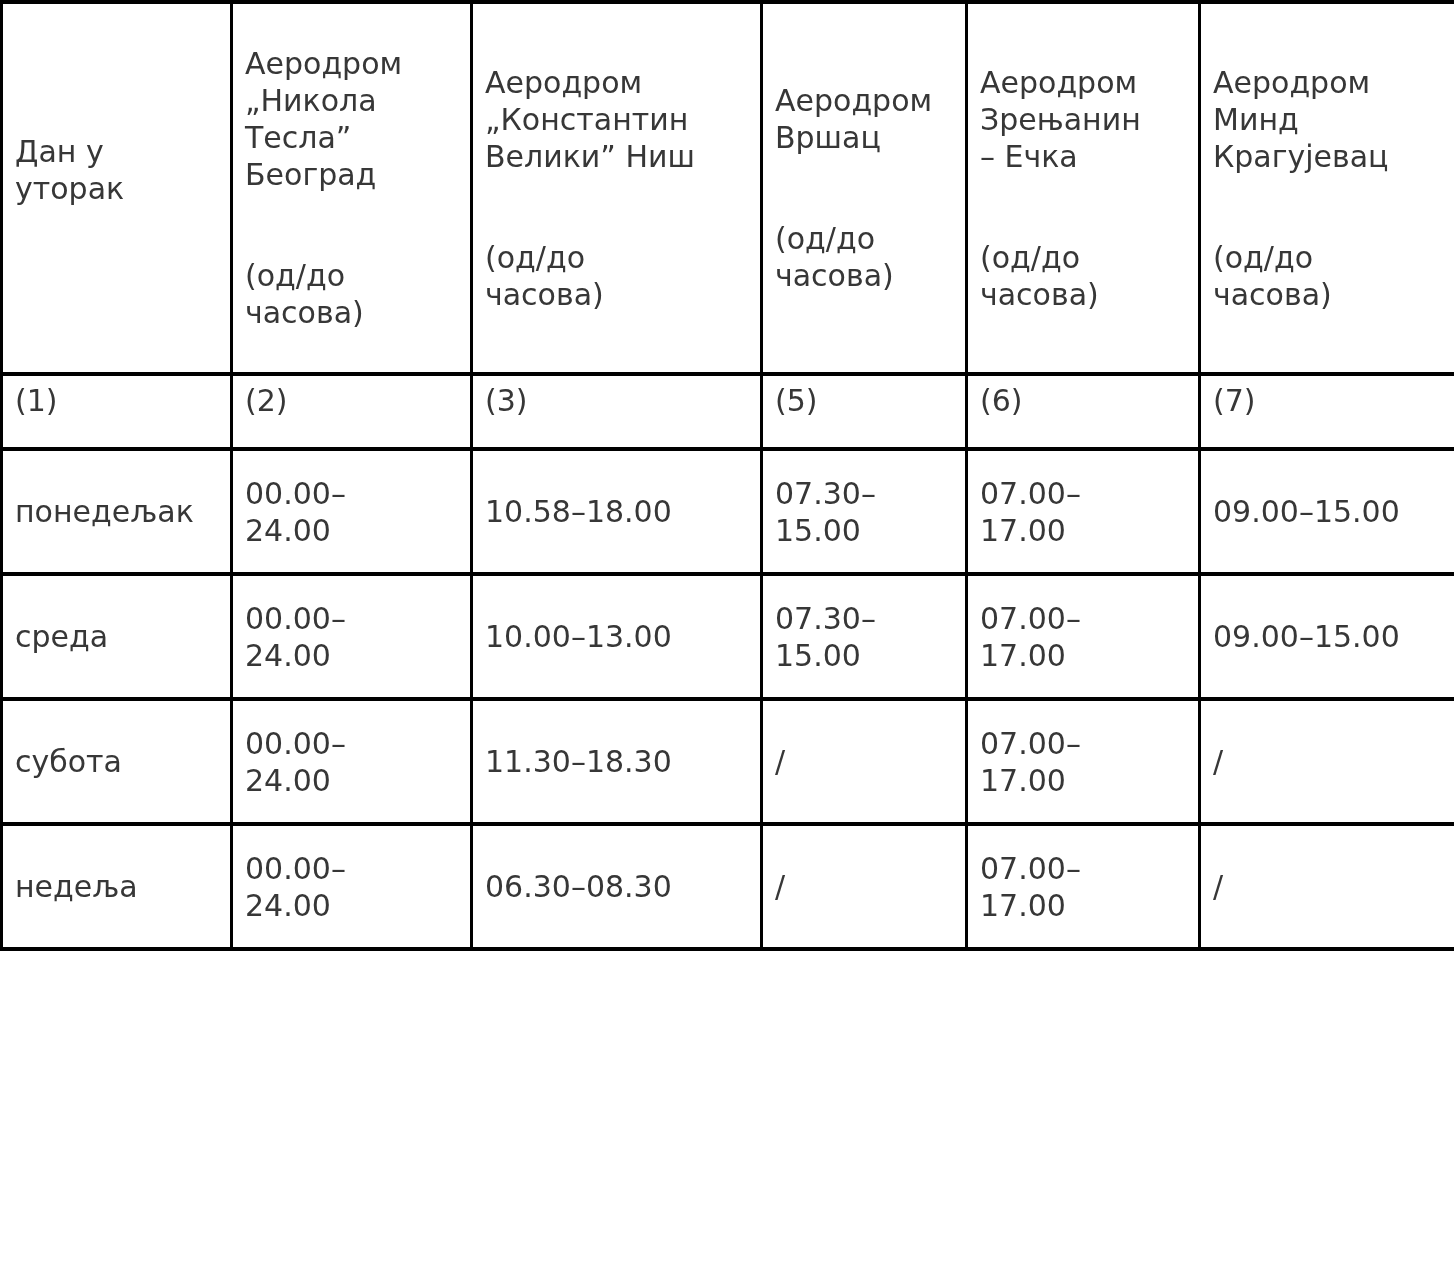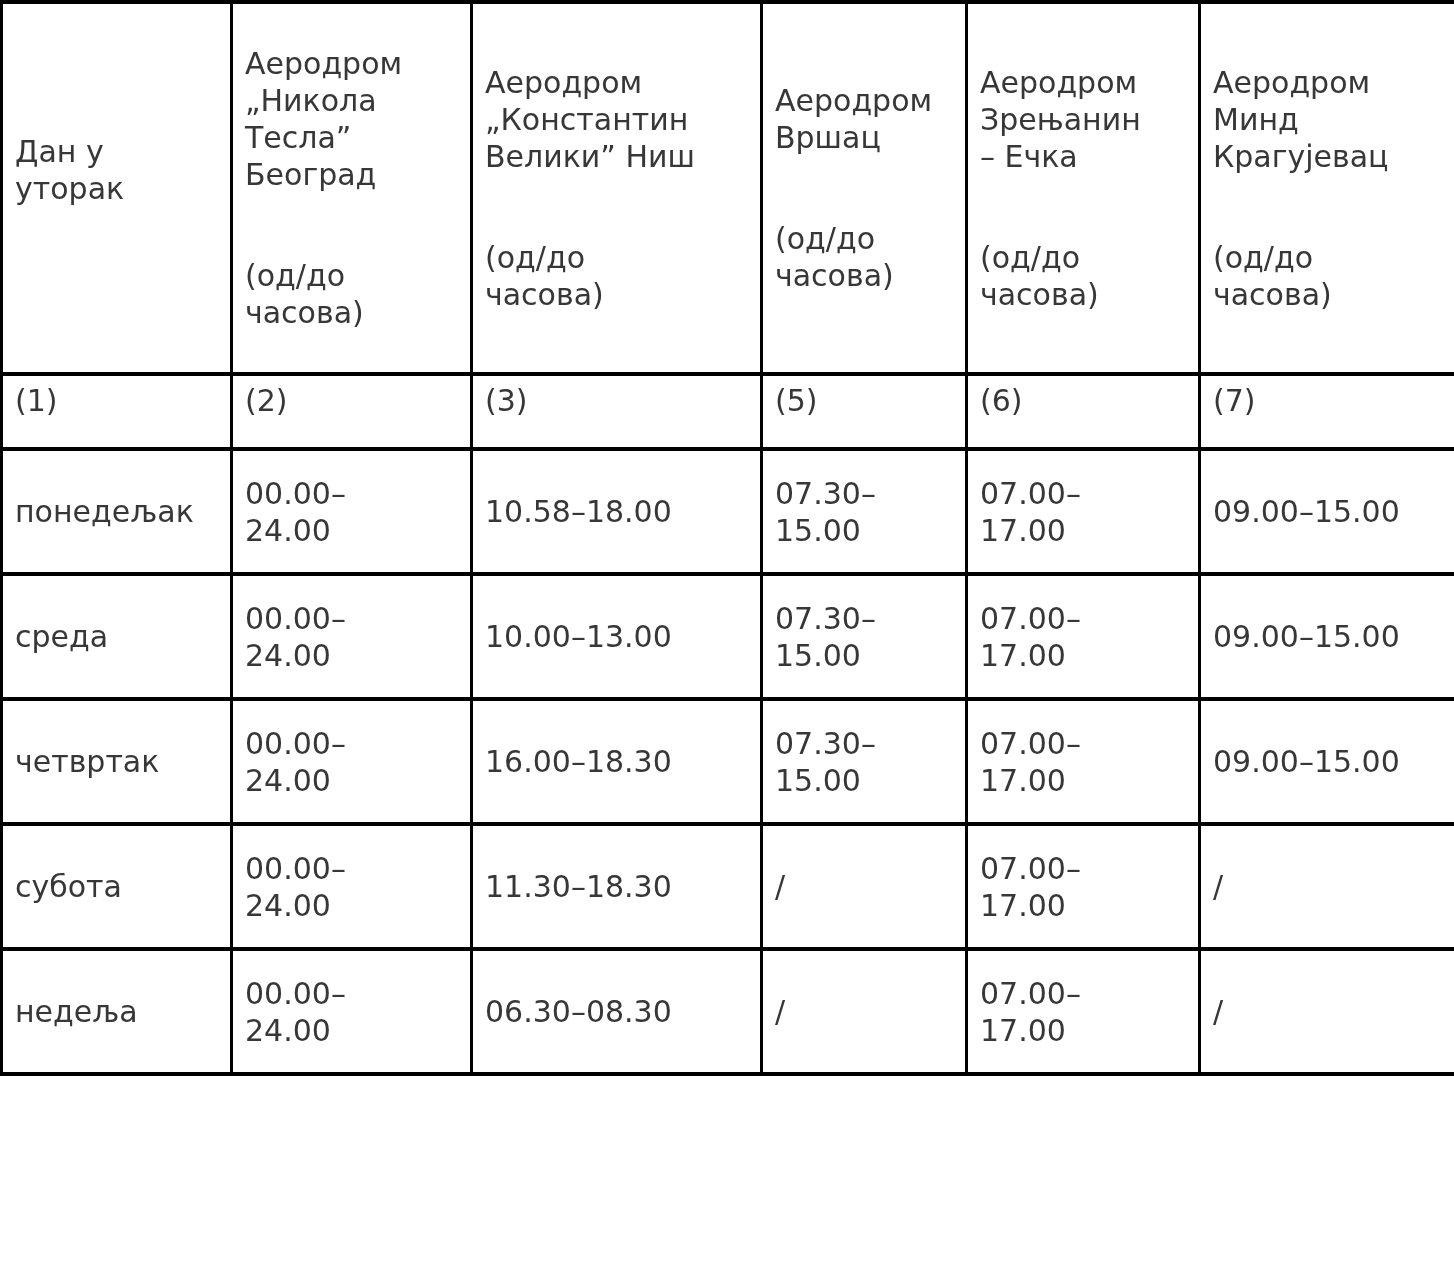--- a/index.html
+++ b/index.html
@@ -119,31 +119,20 @@
       <td>00.00–
 24.00</td>
       <td>10.00–13.00</td>
       <td>07.30–
 15.00</td>
       <td>07.00–
 17.00</td>
       <td>09.00–15.00</td>
     </tr>
 
-    <tr class="data-row">
-      <td>четвртак</td>
-      <td>00.00–
-24.00</td>
-      <td>16.00–18.30</td>
-      <td>07.30–
-15.00</td>
-      <td>07.00–
-17.00</td>
-      <td>09.00–15.00</td>
-    </tr>
 
 
     <tr class="data-row">
       <td>субота</td>
       <td>00.00–
 24.00</td>
       <td>11.30–18.30</td>
       <td>/</td>
       <td>07.00–
 17.00</td>

